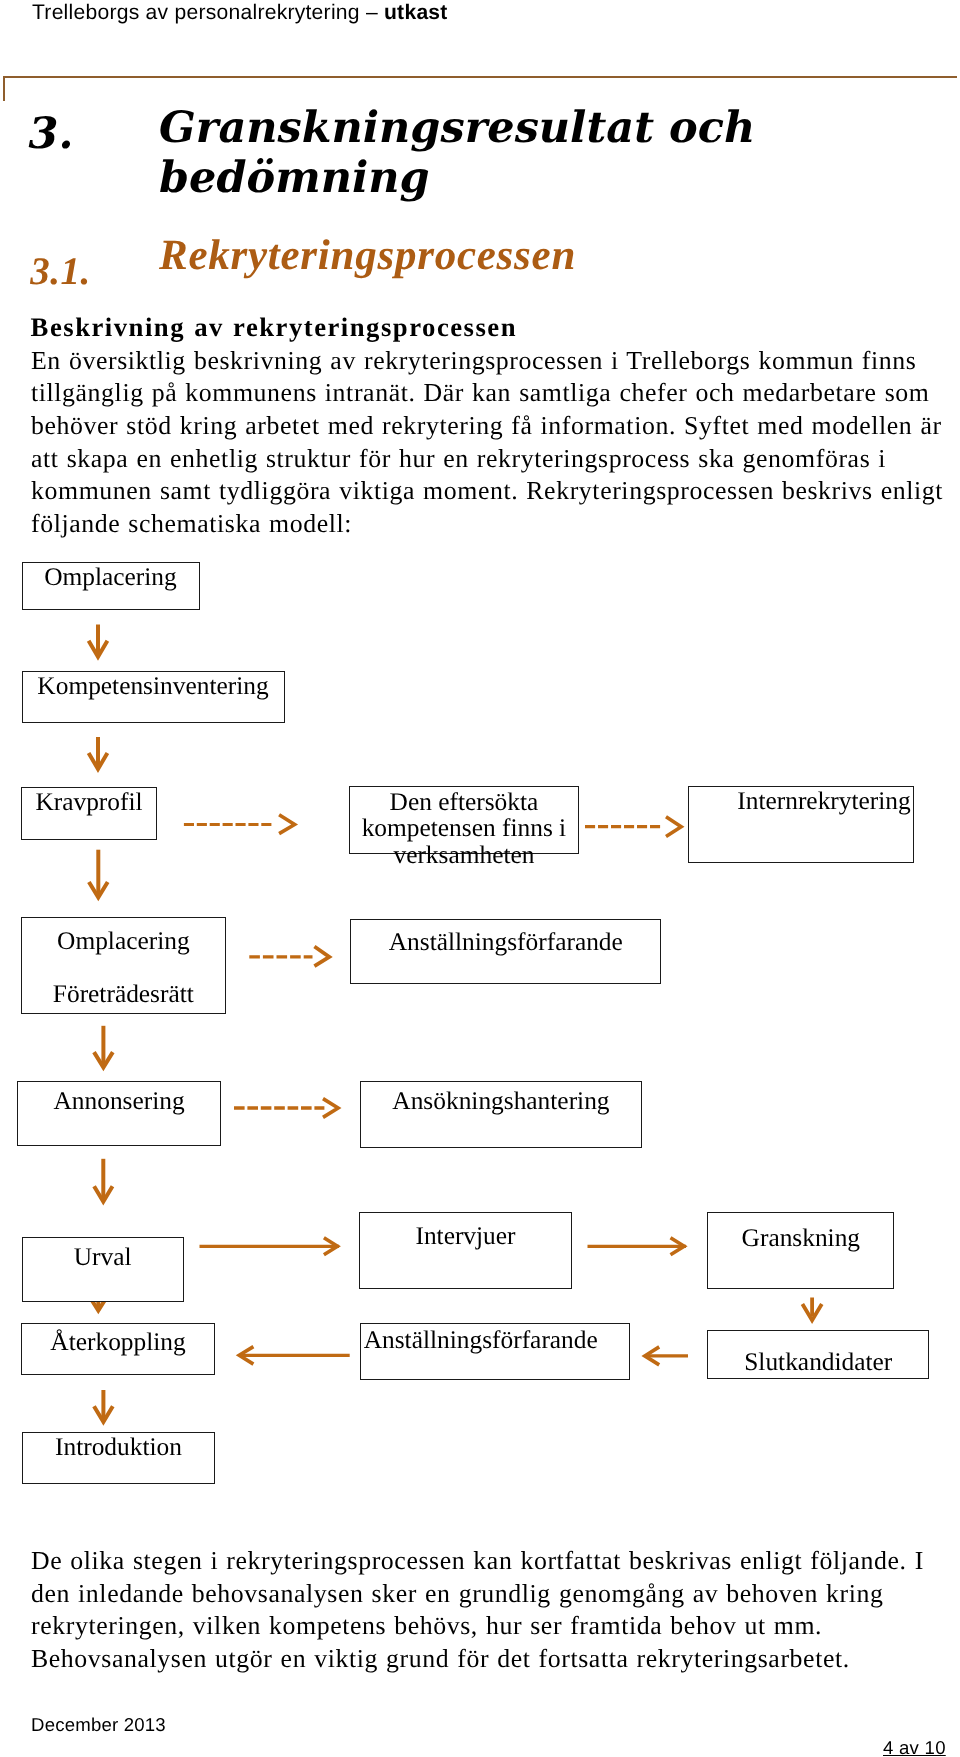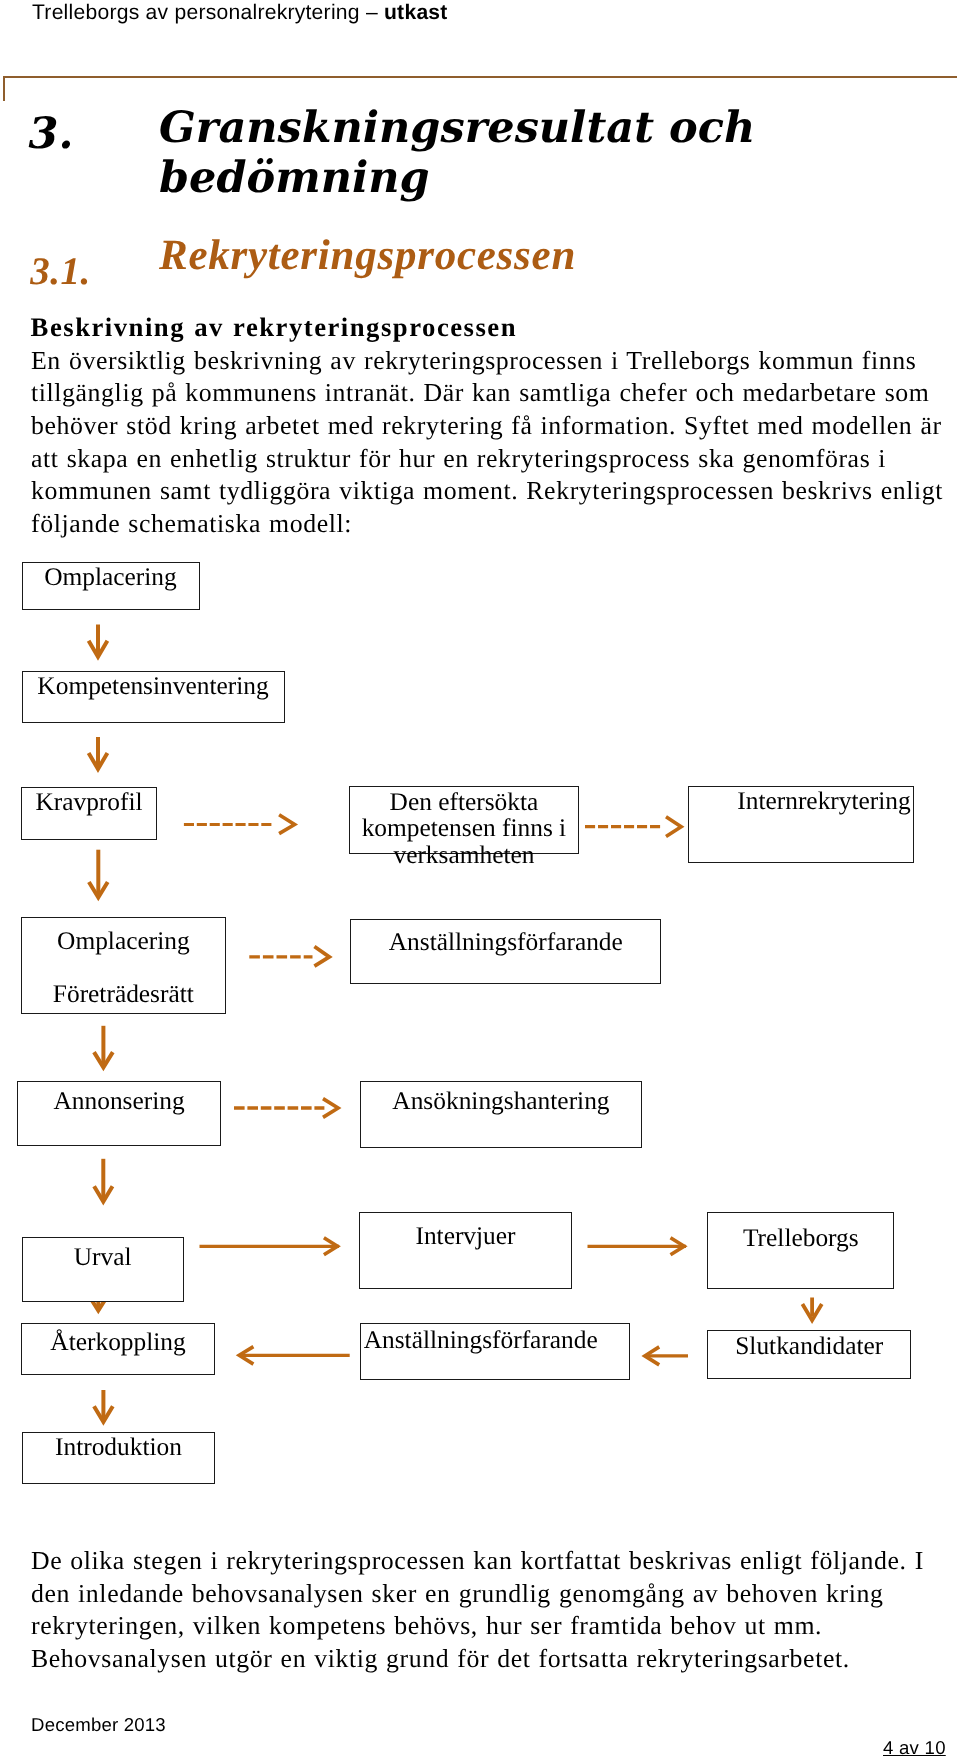--- a/index.html
+++ b/index.html
@@ -185,32 +185,32 @@
 
     <div class="fbox" style="left:21.6px;top:1212.9px;width:162.2px;height:64.9px;padding-top:6px;margin-top:24px;">
         <span>Urval</span>
       </div>
 
     <div class="fbox" style="left:359.2px;top:1211.6px;width:212.6px;height:77.3px;padding-top:10px;">
         <span>Intervjuer</span>
       </div>
 
     <div class="fbox" style="left:707.2px;top:1211.7px;width:187.3px;height:77.2px;padding-top:12px;">
-        <span>Trelleborgs</span>
+        <span>Granskning</span>
       </div>
 
     <div class="fbox" style="left:21.3px;top:1322.8px;width:193.5px;height:52.2px;padding-top:5px;">
         <span>Återkoppling</span>
       </div>
 
     <div class="fbox" style="left:360px;top:1322.6px;width:269.5px;height:57.3px;padding-top:3px;text-align:left;padding-left:2.7px;">
         <span>Anställningsförfarande</span>
       </div>
 
-    <div class="fbox" style="left:707.3px;top:1329.8px;width:204px;height:49.7px;padding-top:2px;">
+    <div class="fbox" style="left:707.3px;top:1329.8px;width:222px;height:49.7px;padding-top:18px;">
         <span>Slutkandidater</span>
       </div>
 
     <div class="fbox" style="left:22.2px;top:1431.7px;width:192.6px;height:52.7px;padding-top:1px;">
         <span>Introduktion</span>
       </div>
 
   </div>
 
   <div class="abs bodytext" id="para2">De olika stegen i rekryteringsprocessen kan kortfattat beskrivas enligt följande.  I den inledande behovsanalysen sker en grundlig genomgång av behoven kring rekryteringen, vilken kompetens behövs, hur ser framtida behov ut mm. Behovsanalysen utgör en viktig grund för det fortsatta rekryteringsarbetet.</div>

